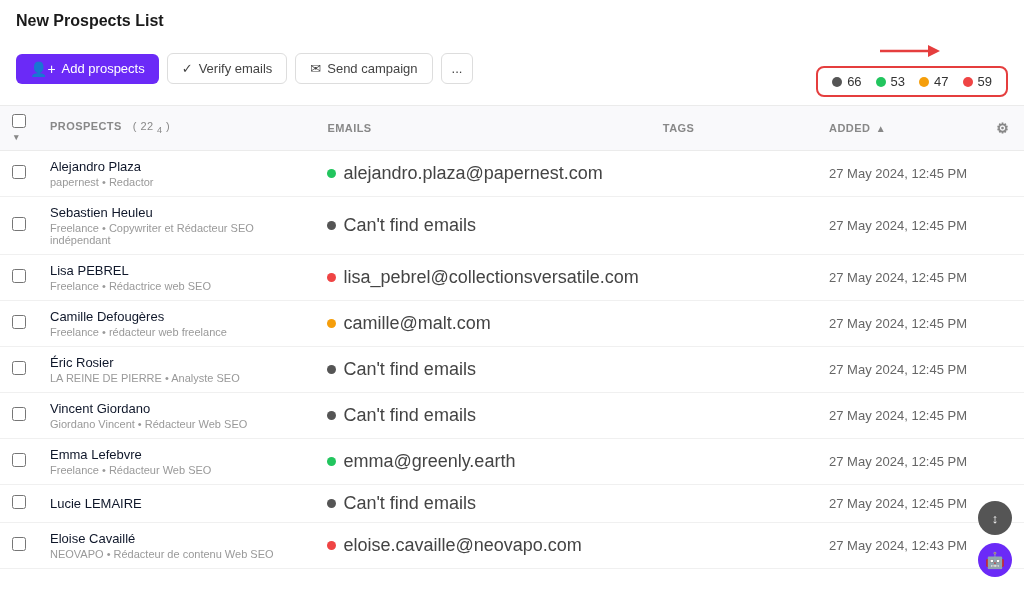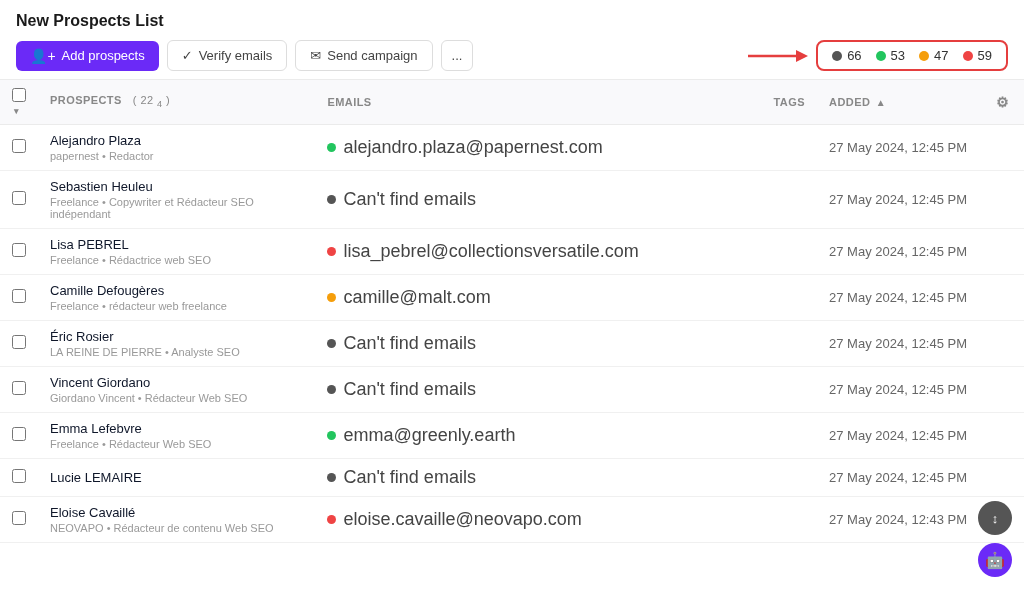--- a/index.html
+++ b/index.html
@@ -4,21 +4,21 @@
   <style>
     * { box-sizing: border-box; margin: 0; padding: 0; }
     body { font-family: -apple-system, BlinkMacSystemFont, 'Segoe UI', sans-serif; background: #f5f5f7; font-size: 13px; color: #333; }
     .page { background: #fff; min-height: 615px; width: 1024px; overflow: hidden; }
     .page-header { padding: 12px 16px 8px 16px; }
     .page-title { font-size: 16px; font-weight: 600; color: #1a1a1a; margin-bottom: 10px; }
     .toolbar { display: flex; align-items: center; gap: 8px; }
     .btn-primary { background: #6b2af7; color: #fff; border: none; border-radius: 6px; padding: 7px 14px; font-size: 13px; font-weight: 500; cursor: pointer; display: flex; align-items: center; gap: 6px; }
     .btn-secondary { background: #fff; color: #444; border: 1px solid #ddd; border-radius: 6px; padding: 7px 14px; font-size: 13px; cursor: pointer; display: flex; align-items: center; gap: 6px; }
     .btn-icon { background: #fff; color: #444; border: 1px solid #ddd; border-radius: 6px; padding: 7px 10px; font-size: 13px; cursor: pointer; }
-    .toolbar-right { margin-left: auto; display: flex; align-items: center; gap: 4px; }
+    .toolbar-right { margin-left: auto; display: flex; align-items: center; gap: 4px; flex-direction: column; }
     .stats-box { display: flex; align-items: center; gap: 14px; border: 2.5px solid #e53e3e; border-radius: 8px; padding: 6px 14px; background: #fff; }
     .stat-item { display: flex; align-items: center; gap: 5px; font-size: 13px; font-weight: 500; color: #333; }
     .dot { width: 10px; height: 10px; border-radius: 50%; display: inline-block; }
     .arrow-indicator { color: #e53e3e; font-size: 22px; margin-right: 4px; display: flex; align-items: center; }
     .table-container { width: 100%; overflow: auto; }
     table { width: 100%; border-collapse: collapse; }
     thead tr { background: #f9f9fb; border-top: 1px solid #ebebeb; border-bottom: 1px solid #ebebeb; }
     th { padding: 8px 12px; text-align: left; font-size: 11px; font-weight: 600; color: #888; text-transform: uppercase; letter-spacing: 0.04em; }
     th.sortable { cursor: pointer; }
     td { padding: 8px 12px; border-bottom: 1px solid #f0f0f0; vertical-align: middle; }
@@ -28,21 +28,21 @@
     .email-dot { width: 9px; height: 9px; border-radius: 50%; display: inline-block; flex-shrink: 0; }
     .email-dot.green { background: #22c55e; }
     .email-dot.red { background: #ef4444; }
     .email-dot.yellow { background: #f59e0b; }
     .email-dot.dark { background: #555; }
     .date-cell { color: #666; font-size: 13px; }
     .checkbox-col { width: 32px; }
     input[type="checkbox"] { width: 14px; height: 14px; cursor: pointer; }
     .col-prospects { width: 300px; }
     .col-emails { width: 280px; }
-    .col-tags { width: 180px; text-align: right; }
+    .col-tags { width: 180px; }
     .col-added { width: 180px; }
     .col-actions { width: 40px; }
     .sort-arrow { font-size: 10px; color: #888; margin-left: 2px; }
     .filter-icon { font-size: 14px; color: #888; cursor: pointer; }
     .scroll-btn { position: fixed; right: 12px; bottom: 80px; background: #555; color: #fff; border-radius: 50%; width: 34px; height: 34px; display: flex; align-items: center; justify-content: center; cursor: pointer; font-size: 13px; }
     .bot-btn { position: fixed; right: 12px; bottom: 36px; background: #6b2af7; color: #fff; border-radius: 50%; width: 34px; height: 34px; display: flex; align-items: center; justify-content: center; cursor: pointer; font-size: 16px; }
   </style>
 </head>
 <body>
 

